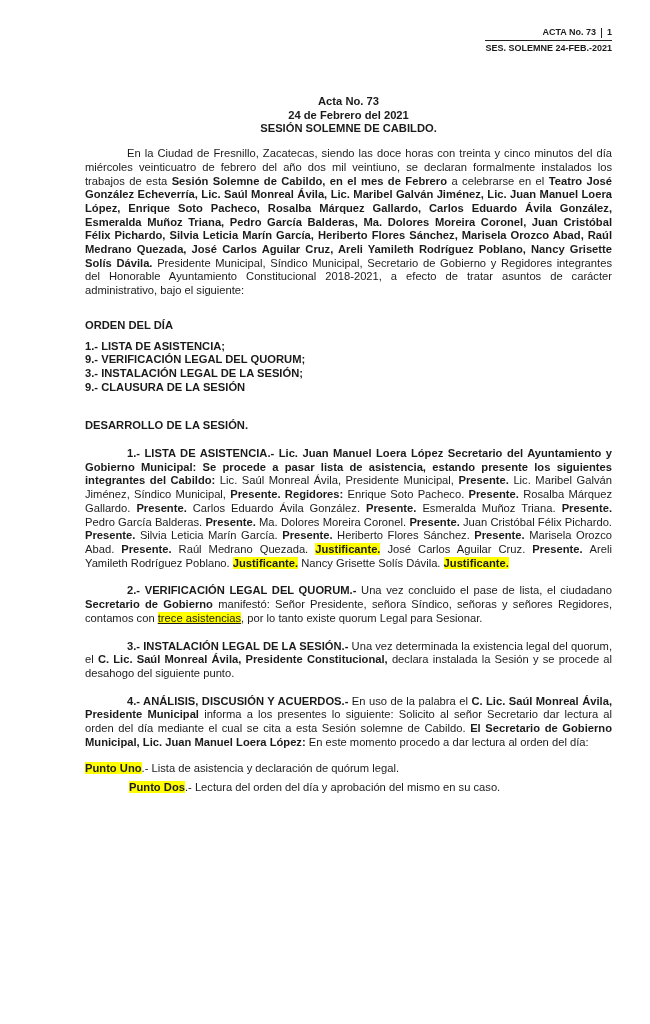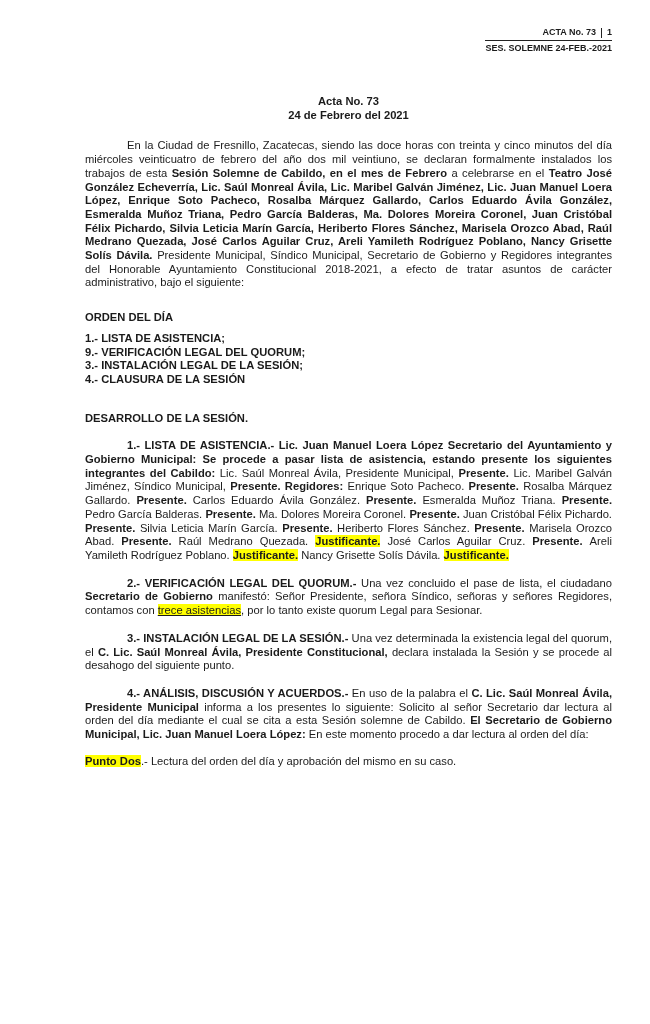--- a/index.html
+++ b/index.html
@@ -34,21 +34,21 @@
     padding-bottom: 1px;
   }
   .doc-header-vbar { width: 0; height: 10px; border-left: 1px solid #222; }
   .doc-header-line2 { font-size: 9px; line-height: 13px; padding-top: 1px; font-weight: bold; }
 
   
   .title-block { text-align: center; font-weight: bold; margin-top: 40px; }
 
   
   p.body-par { text-align: justify; text-indent: 42px; }
-  .intro-par { margin-top: 17px; }
+  .intro-par { margin-top: 11px; }
   .sec-par { margin-top: 14px; }
 
   .center-heading { text-align: left; font-weight: bold; margin-top: 21px; }
   .center-heading.desarrollo { margin-top: 25px; }
 
   .orden-list { margin-top: 7px; font-weight: bold; }
   .orden-list div { text-align: left; }
 
   .punto-line { margin-top: 13px; text-align: left; }
   .punto-line + .punto-line { margin-top: 5px; padding-left: 44px; }
@@ -69,38 +69,40 @@
         <span class="doc-header-vbar"></span>
         <span>1</span>
       </div>
       <div class="doc-header-line2">SES. SOLEMNE 24-FEB.-2021</div>
     </div>
   </div>
 
   <div class="title-block">
     <div>Acta No. 73</div>
     <div>24 de Febrero del 2021</div>
+    <div>SESIÓN SOLEMNE DE CABILDO.</div>
   </div>
 
   <p class="body-par intro-par"><span>En la Ciudad de Fresnillo, Zacatecas, siendo las doce horas con treinta y cinco minutos del día miércoles veinticuatro de febrero del año dos mil veintiuno, se declaran formalmente instalados los trabajos de esta </span><span class="b">Sesión Solemne de Cabildo, en el mes de Febrero</span><span> a celebrarse en el </span><span class="b">Teatro José González Echeverría</span><span class="b">, Lic. Saúl Monreal Ávila, Lic. Maribel Galván Jiménez, Lic. Juan Manuel Loera López, Enrique Soto Pacheco, Rosalba Márquez Gallardo, Carlos Eduardo Ávila González, Esmeralda Muñoz Triana, Pedro García Balderas, Ma. Dolores Moreira Coronel, Juan Cristóbal Félix Pichardo, Silvia Leticia Marín García, Heriberto Flores Sánchez, Marisela Orozco Abad, Raúl Medrano Quezada, José Carlos Aguilar Cruz, Areli Yamileth Rodríguez Poblano, Nancy Grisette Solís Dávila.</span><span> Presidente Municipal, Síndico Municipal, Secretario de Gobierno y Regidores integrantes del Honorable Ayuntamiento Constitucional 2018-2021, a efecto de tratar asuntos de carácter administrativo, bajo el siguiente:</span></p>
 
   <div class="center-heading">ORDEN DEL DÍA</div>
 
   <div class="orden-list">
     <div>1.- LISTA DE ASISTENCIA;</div>
     <div>9.- VERIFICACIÓN LEGAL DEL QUORUM;</div>
     <div>3.- INSTALACIÓN LEGAL DE LA SESIÓN;</div>
-    <div>4.- CLAUSURA DE LA SESIÓN</div>
+    <div>9.- CLAUSURA DE LA SESIÓN</div>
   </div>
 
   <div class="center-heading desarrollo">DESARROLLO DE LA SESIÓN.</div>
 
   <p class="body-par sec-par"><span class="b">1.- LISTA DE ASISTENCIA.- Lic. Juan Manuel Loera López Secretario del Ayuntamiento y Gobierno Municipal: Se procede a pasar lista de asistencia, estando presente los siguientes integrantes del Cabildo: </span><span>Lic. Saúl Monreal Ávila, Presidente Municipal, </span><span class="b">Presente. </span><span>Lic. Maribel Galván Jiménez, Síndico Municipal, </span><span class="b">Presente. Regidores: </span><span>Enrique Soto Pacheco. </span><span class="b">Presente. </span><span>Rosalba Márquez Gallardo. </span><span class="b">Presente. </span><span>Carlos Eduardo Ávila González. </span><span class="b">Presente. </span><span>Esmeralda Muñoz Triana. </span><span class="b">Presente. </span><span>Pedro García Balderas. </span><span class="b">Presente. </span><span>Ma. Dolores Moreira Coronel. </span><span class="b">Presente. </span><span>Juan Cristóbal Félix Pichardo. </span><span class="b">Presente. </span><span>Silvia Leticia Marín García. </span><span class="b">Presente. </span><span>Heriberto Flores Sánchez. </span><span class="b">Presente. </span><span>Marisela Orozco Abad. </span><span class="b">Presente. </span><span>Raúl Medrano Quezada. </span><span class="b hl">Justificante.</span><span> José Carlos Aguilar Cruz. </span><span class="b">Presente. </span><span>Areli Yamileth Rodríguez Poblano. </span><span class="b hl">Justificante.</span><span> Nancy Grisette Solís Dávila. </span><span class="b hl">Justificante.</span></p>
 
   <p class="body-par sec-par"><span class="b">2.- VERIFICACIÓN LEGAL DEL QUORUM.- </span><span>Una vez concluido el pase de lista, el ciudadano </span><span class="b">Secretario de Gobierno </span><span>manifestó: Señor Presidente, señora Síndico, señoras y señores Regidores, contamos con </span><span class="hl u">trece asistencias</span><span>, por lo tanto existe quorum Legal para Sesionar.</span></p>
 
   <p class="body-par sec-par"><span class="b">3.- INSTALACIÓN LEGAL DE LA SESIÓN.- </span><span>Una vez determinada la existencia legal del quorum, el </span><span class="b">C. Lic. Saúl Monreal Ávila, Presidente Constitucional, </span><span>declara instalada la Sesión y se procede al desahogo del siguiente punto.</span></p>
 
   <p class="body-par sec-par"><span class="b">4.- ANÁLISIS, DISCUSIÓN Y ACUERDOS.- </span><span>En uso de la palabra el </span><span class="b">C. Lic. Saúl Monreal Ávila, Presidente Municipal </span><span>informa a los presentes lo siguiente: Solicito al señor Secretario dar lectura al orden del día mediante el cual se cita a esta Sesión solemne de Cabildo. </span><span class="b">El Secretario de Gobierno Municipal, Lic. Juan Manuel Loera López: </span><span>En este momento procedo a dar lectura al orden del día:</span></p>
 
+  <p class="punto-line"><span class="b hl">Punto Uno</span><span>.- Lista de asistencia y declaración de quórum legal.</span></p>
   <p class="punto-line"><span class="b hl">Punto Dos</span><span>.- Lectura del orden del día y aprobación del mismo en su caso.</span></p>
 
 </div>
 
 </body></html>

